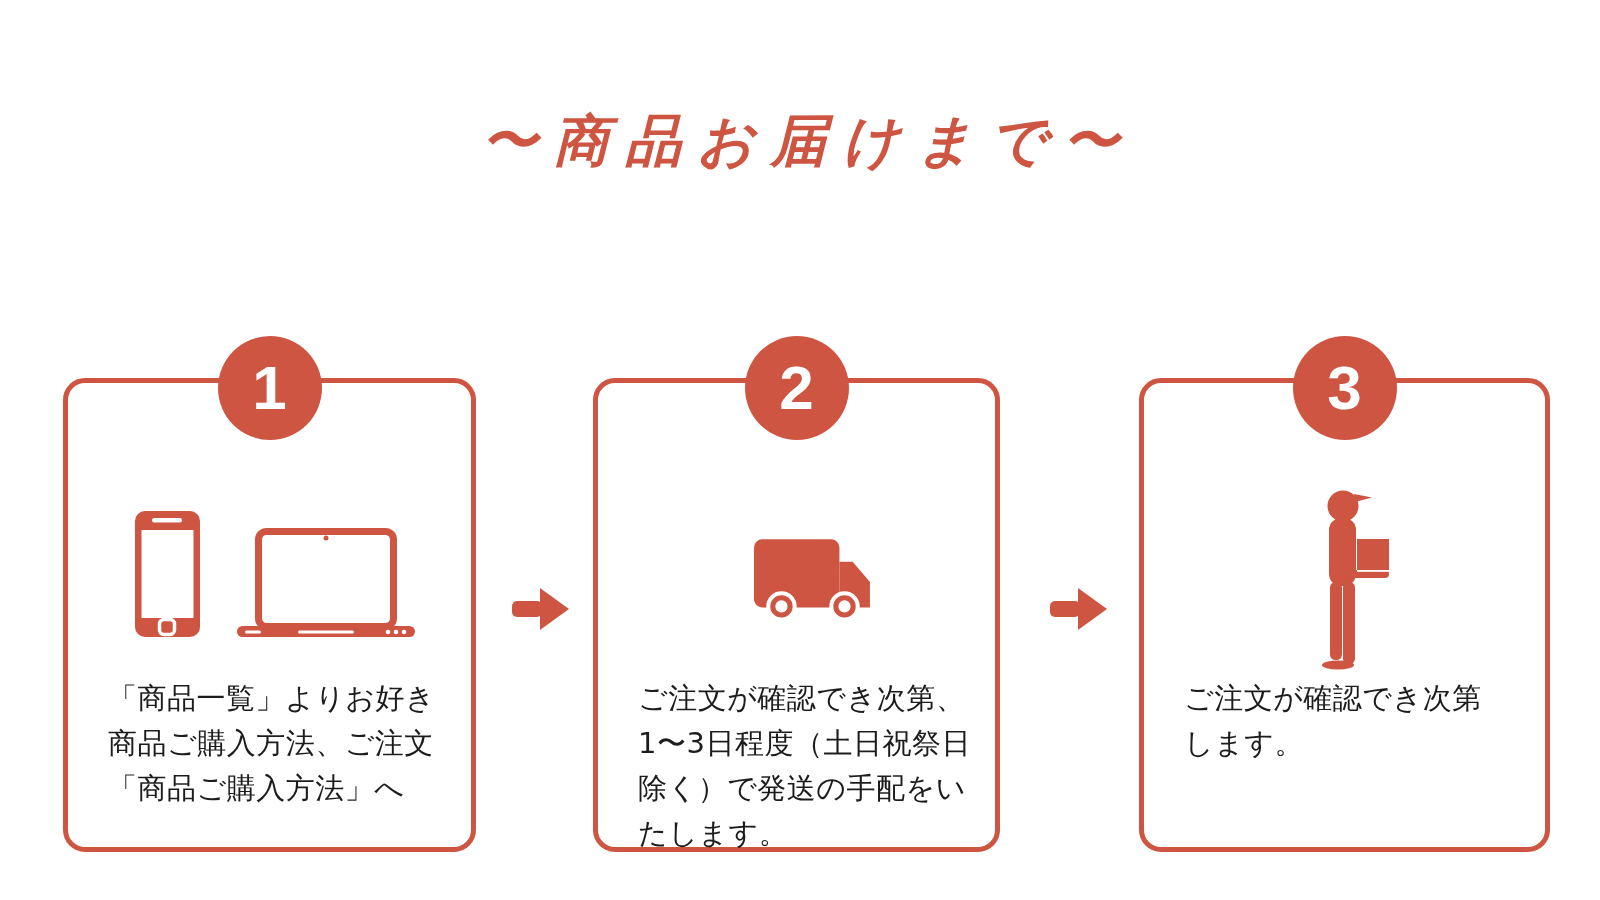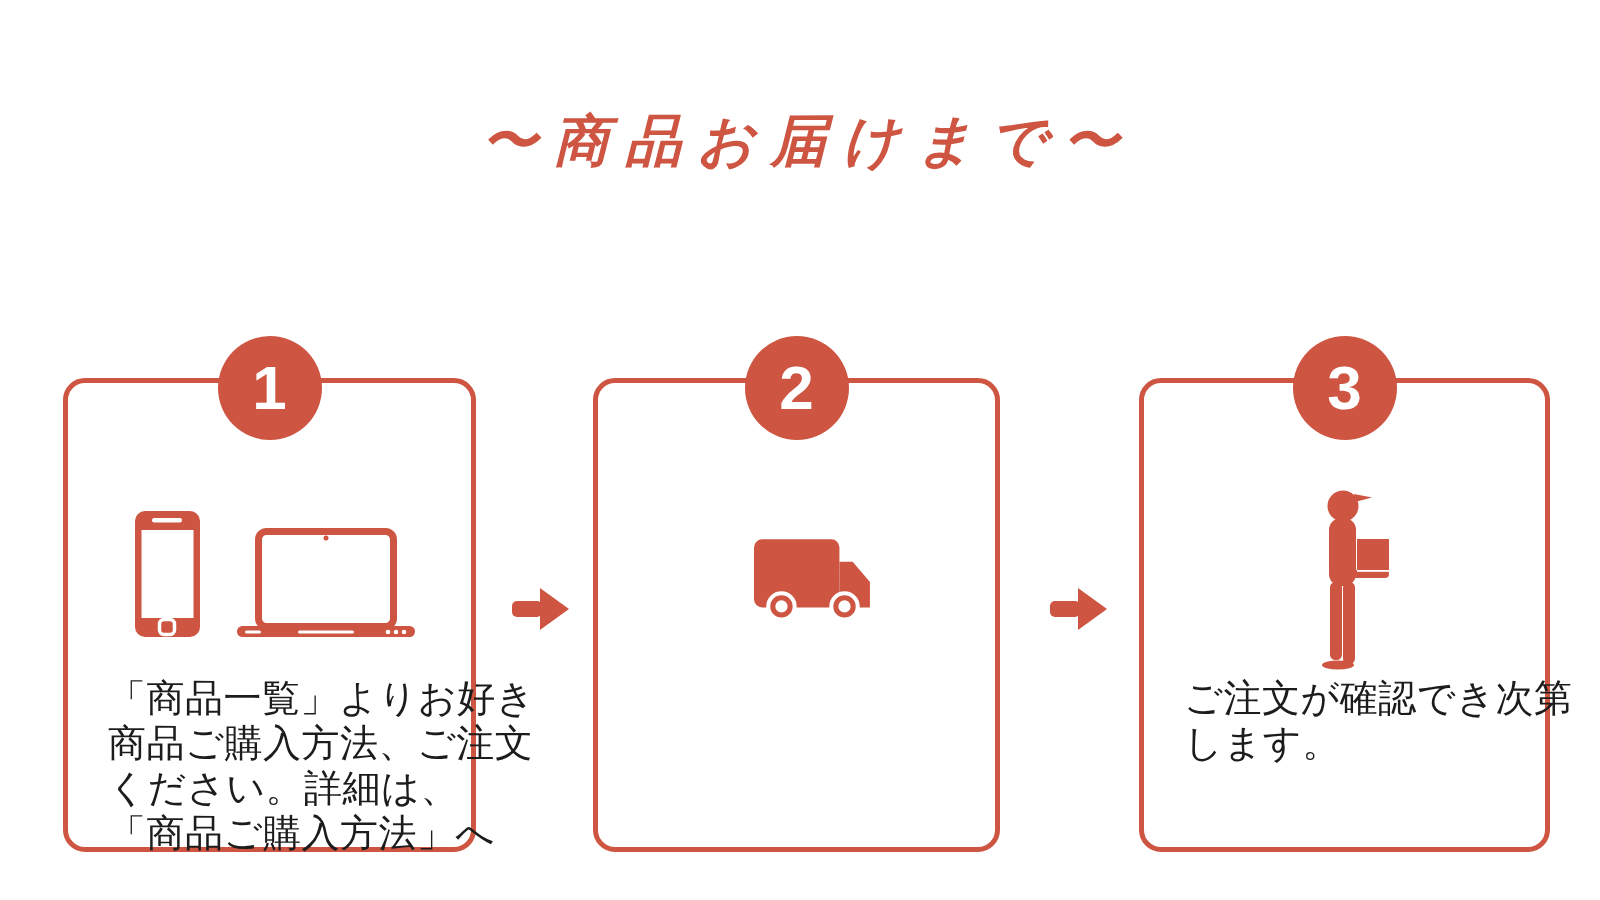--- a/index.html
+++ b/index.html
@@ -63,21 +63,21 @@
   .icon-area { position: absolute; color: var(--accent); }
   .icon-devices { left: 64px;  top: 124px; width: 290px; height: 132px; }
   .icon-truck   { left: 156px; top: 155px; width: 120px; height: 86px;  }
   .icon-person  { left: 172px; top: 98px;  width: 78px;  height: 190px; }
   .step-text {
     position: absolute;
     top: 293px;
     left: 40px;
     right: 14px;
     color: var(--text);
-    font-size: 38px;
+    font-size: 29px;
     line-height: 45px;
     font-weight: 500;
     letter-spacing: 0.5px;
     white-space: nowrap;
   }
   .arrow {
     position: absolute;
     top: 588px;
     width: 57px;
     height: 42px;
@@ -111,21 +111,20 @@
         <rect x="113" y="123.5" width="16" height="3" rx="1.5" fill="#fff"></rect>
         <rect x="166" y="123.5" width="56" height="3" rx="1.5" fill="#fff"></rect>
         <circle cx="256" cy="125" r="2.3" fill="#fff"></circle>
         <circle cx="264" cy="125" r="2.3" fill="#fff"></circle>
         <circle cx="272" cy="125" r="2.3" fill="#fff"></circle>
       </svg>
     </div>
     <div class="step-text">
       <div>「商品一覧」よりお好き</div>
       <div>商品ご購入方法、ご注文</div>
-      <div>ください。詳細は、</div>
       <div>「商品ご購入方法」へ</div>
     </div>
   </div>
 
   <div class="arrow arrow1">
     <svg viewBox="0 0 57 42" aria-hidden="true">
       <rect x="0" y="13" width="30" height="16" rx="5" fill="currentColor"></rect>
       <polygon points="28,0 57,21 28,42" fill="currentColor"></polygon>
     </svg>
   </div>
@@ -134,20 +133,26 @@
     <div class="badge">2</div>
     <div class="icon-area icon-truck" aria-label="delivery-truck-icon">
       <svg viewBox="0 0 118 82" aria-hidden="true">
         <rect x="0" y="0" width="84" height="67" rx="8" fill="currentColor"></rect>
         <polygon points="84,22 97,22 114,42 114,67 84,67" fill="currentColor"></polygon>
         <circle cx="27" cy="66" r="13" fill="currentColor" stroke="#fff" stroke-width="4"></circle>
         <circle cx="27" cy="66" r="6" fill="#fff"></circle>
         <circle cx="89" cy="66" r="13" fill="currentColor" stroke="#fff" stroke-width="4"></circle>
         <circle cx="89" cy="66" r="6" fill="#fff"></circle>
       </svg>
+    </div>
+    <div class="step-text">
+      <div>ご注文が確認でき次第、</div>
+      <div>1〜3日程度（土日祝祭日</div>
+      <div>除く）で発送の手配をい</div>
+      <div>たします。</div>
     </div>
   </div>
 
   <div class="arrow arrow2">
     <svg viewBox="0 0 57 42" aria-hidden="true">
       <rect x="0" y="13" width="30" height="16" rx="5" fill="currentColor"></rect>
       <polygon points="28,0 57,21 28,42" fill="currentColor"></polygon>
     </svg>
   </div>
 

